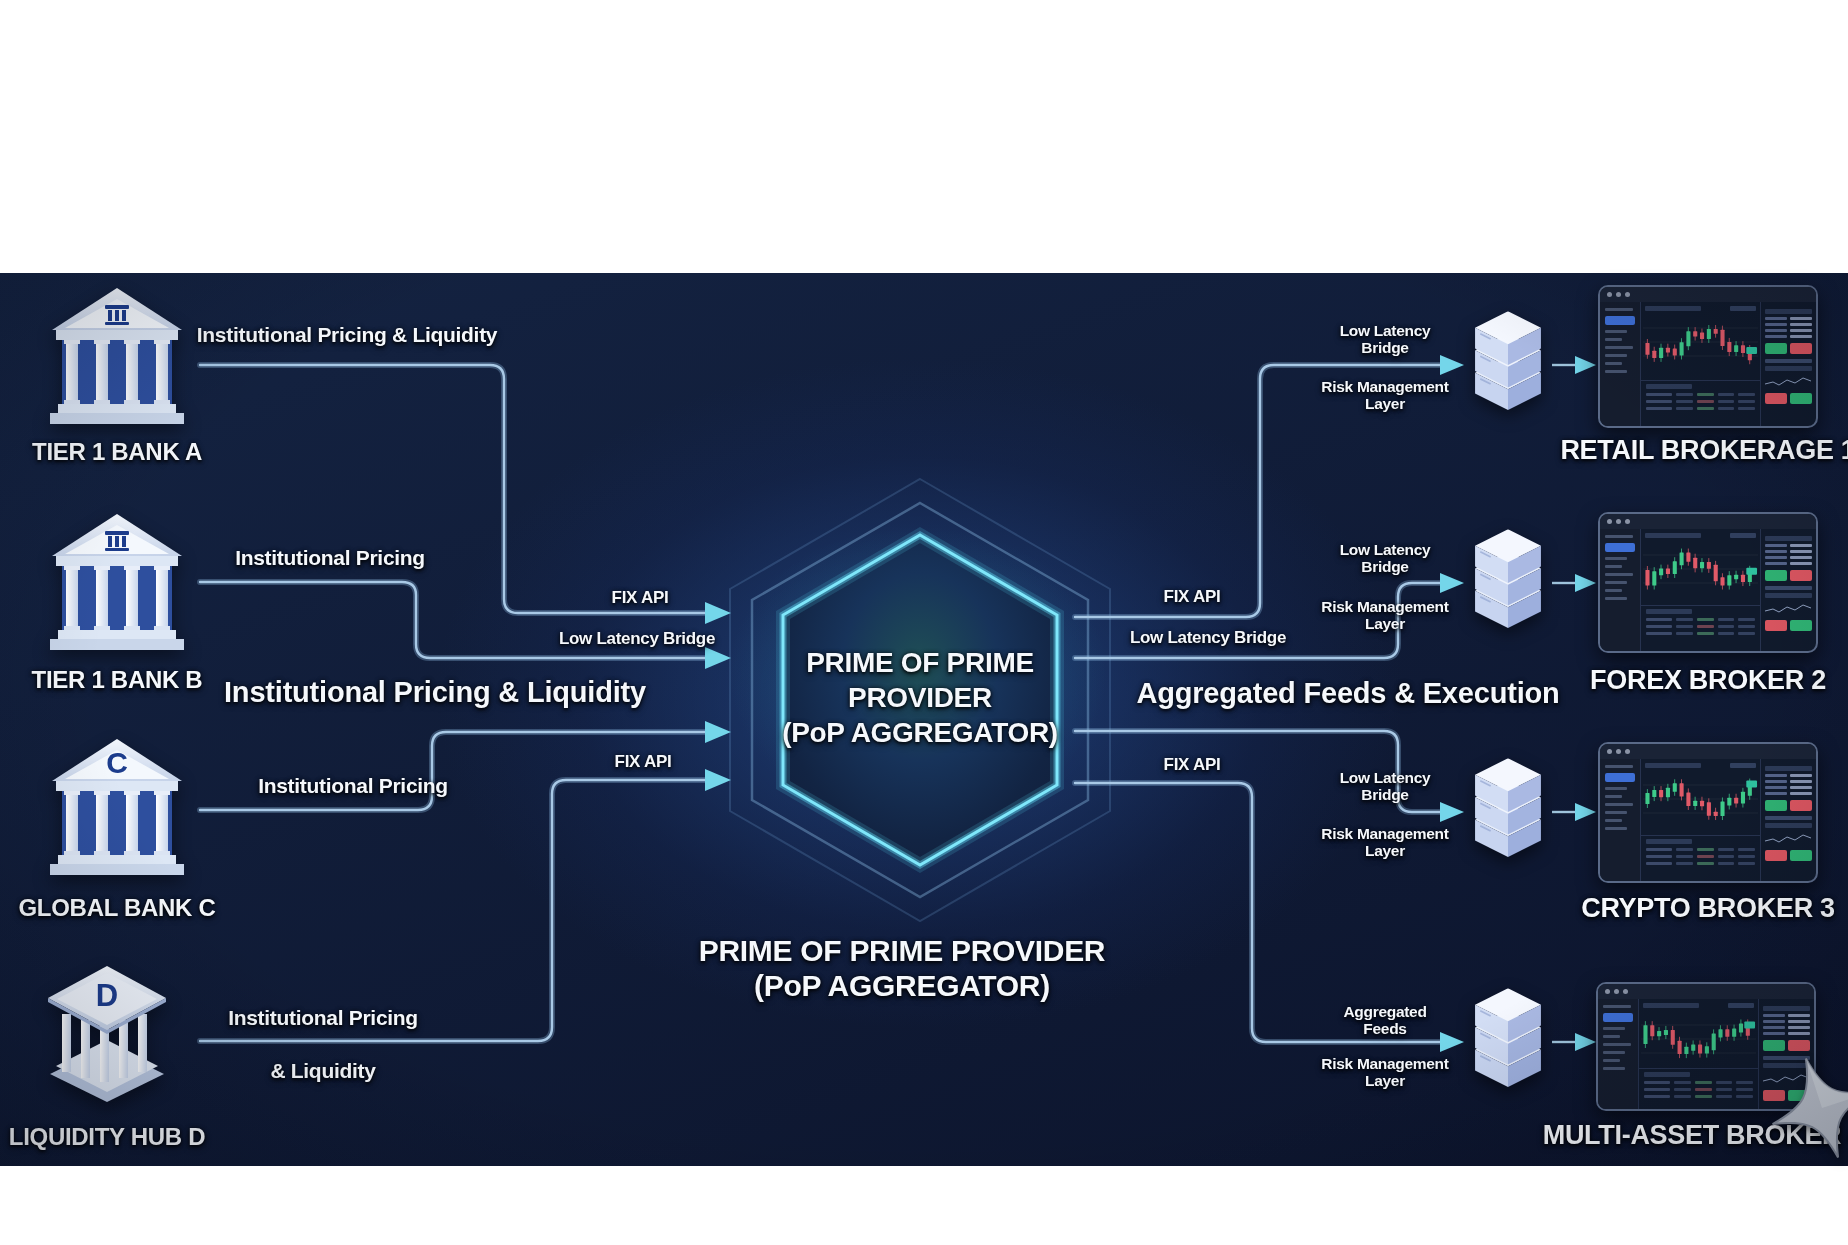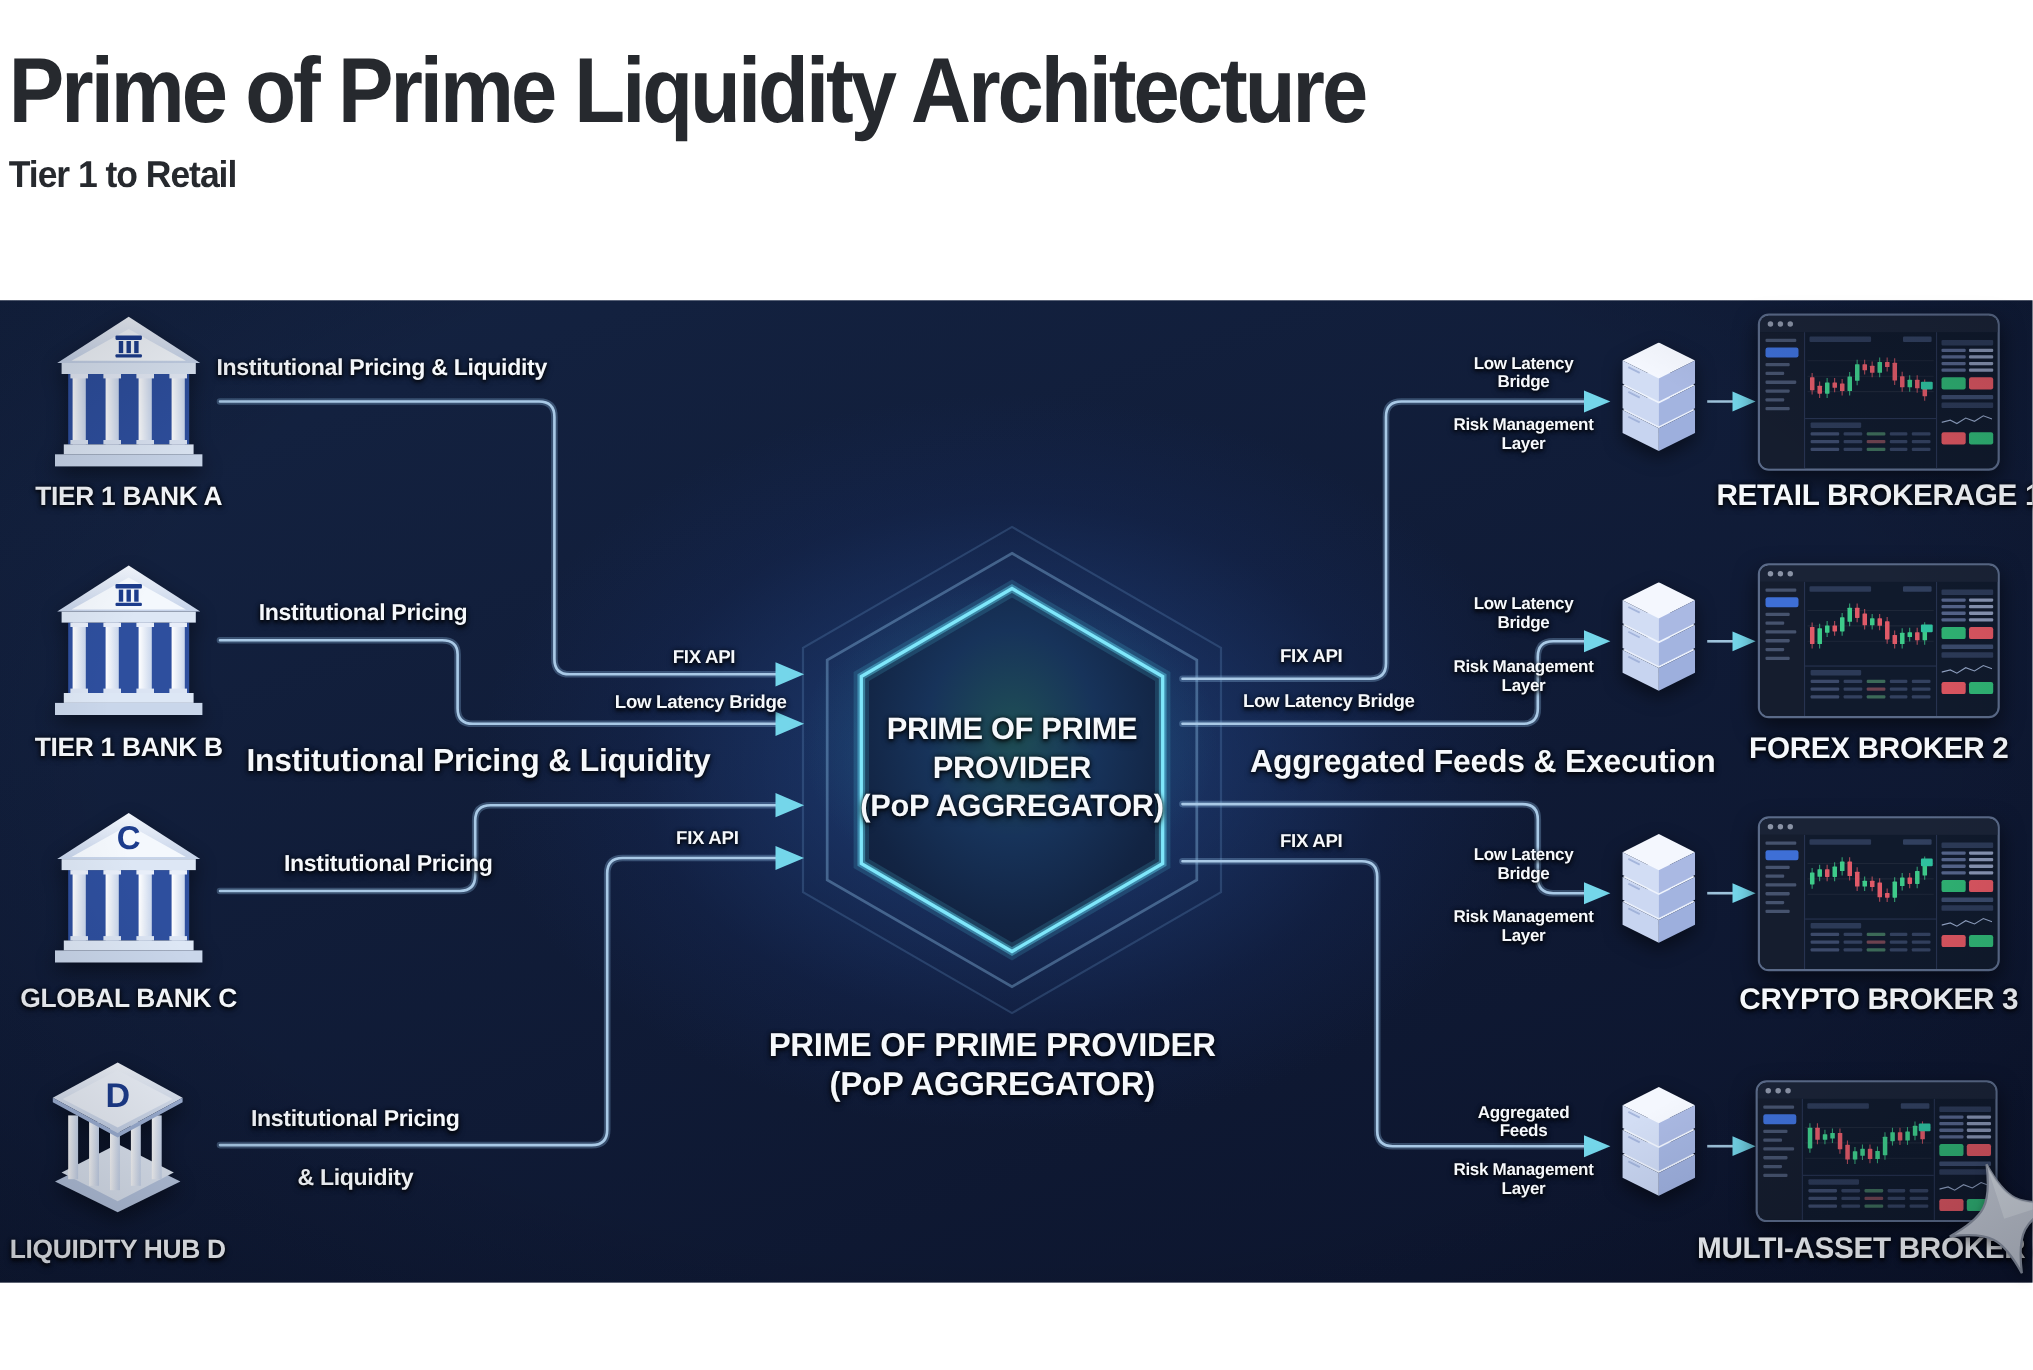--- a/index.html
+++ b/index.html
@@ -74,24 +74,20 @@
   .tw-right .spark{display:block;width:46px;height:14px;margin:2px 4px;}
   .tw-right .spark polyline{fill:none;stroke:#8fa0c0;stroke-width:1;}
   
   .cursor{position:absolute;filter:drop-shadow(2px 4px 5px rgba(0,0,0,.5));}
 </style>
 </head>
 <body>
 
 <div class="page">
 
-  <div class="hdr">
-    <div class="title">Prime of Prime Liquidity Architecture</div>
-    <div class="subtitle">Tier 1 to Retail</div>
-  </div>
 
   <div class="panel">
     <div class="glow-blue"></div>
     <div class="glow-teal"></div>
 
     <svg class="wires" width="1848" height="893" viewBox="0 0 1848 893">
       <defs>
         <radialGradient id="hexFill" cx="0.5" cy="0.40" r="0.75">
           <stop offset="0%" stop-color="#1f4f55"></stop>
             <stop offset="38%" stop-color="#17335a"></stop>

